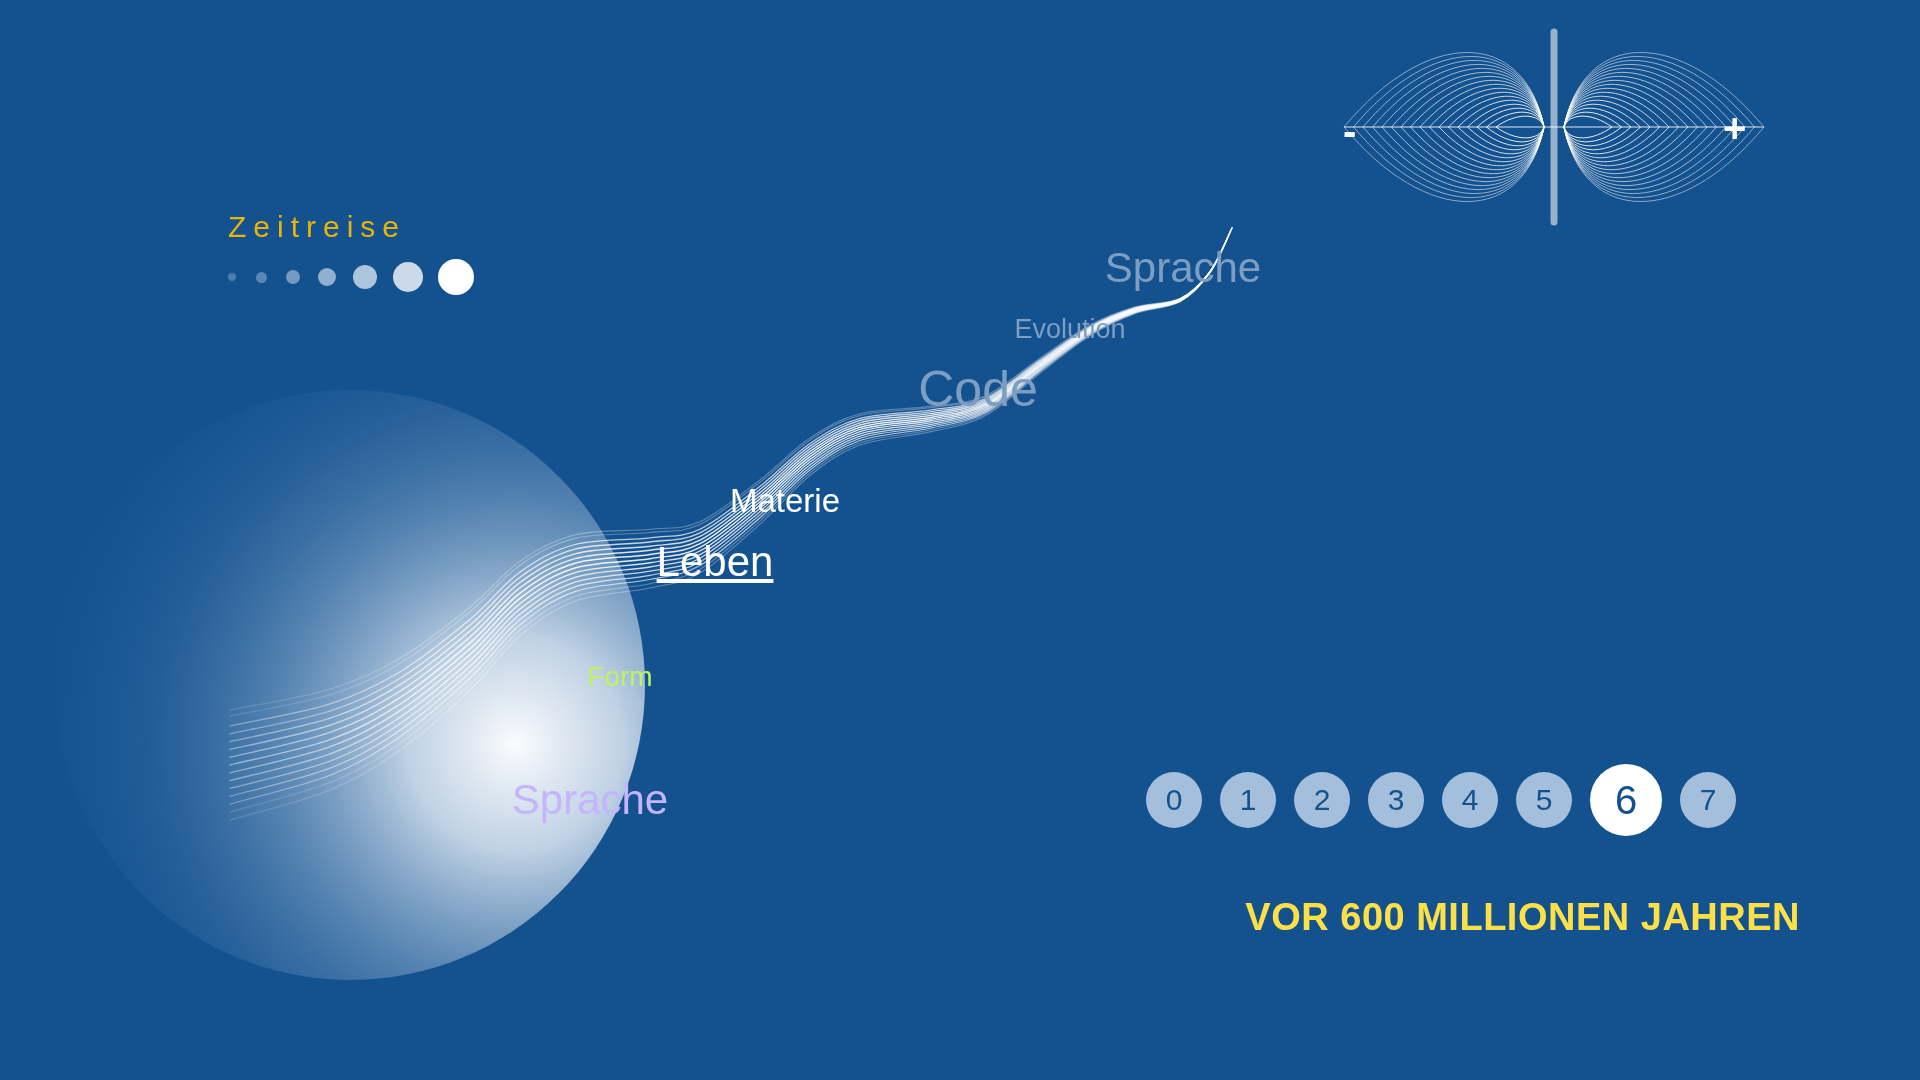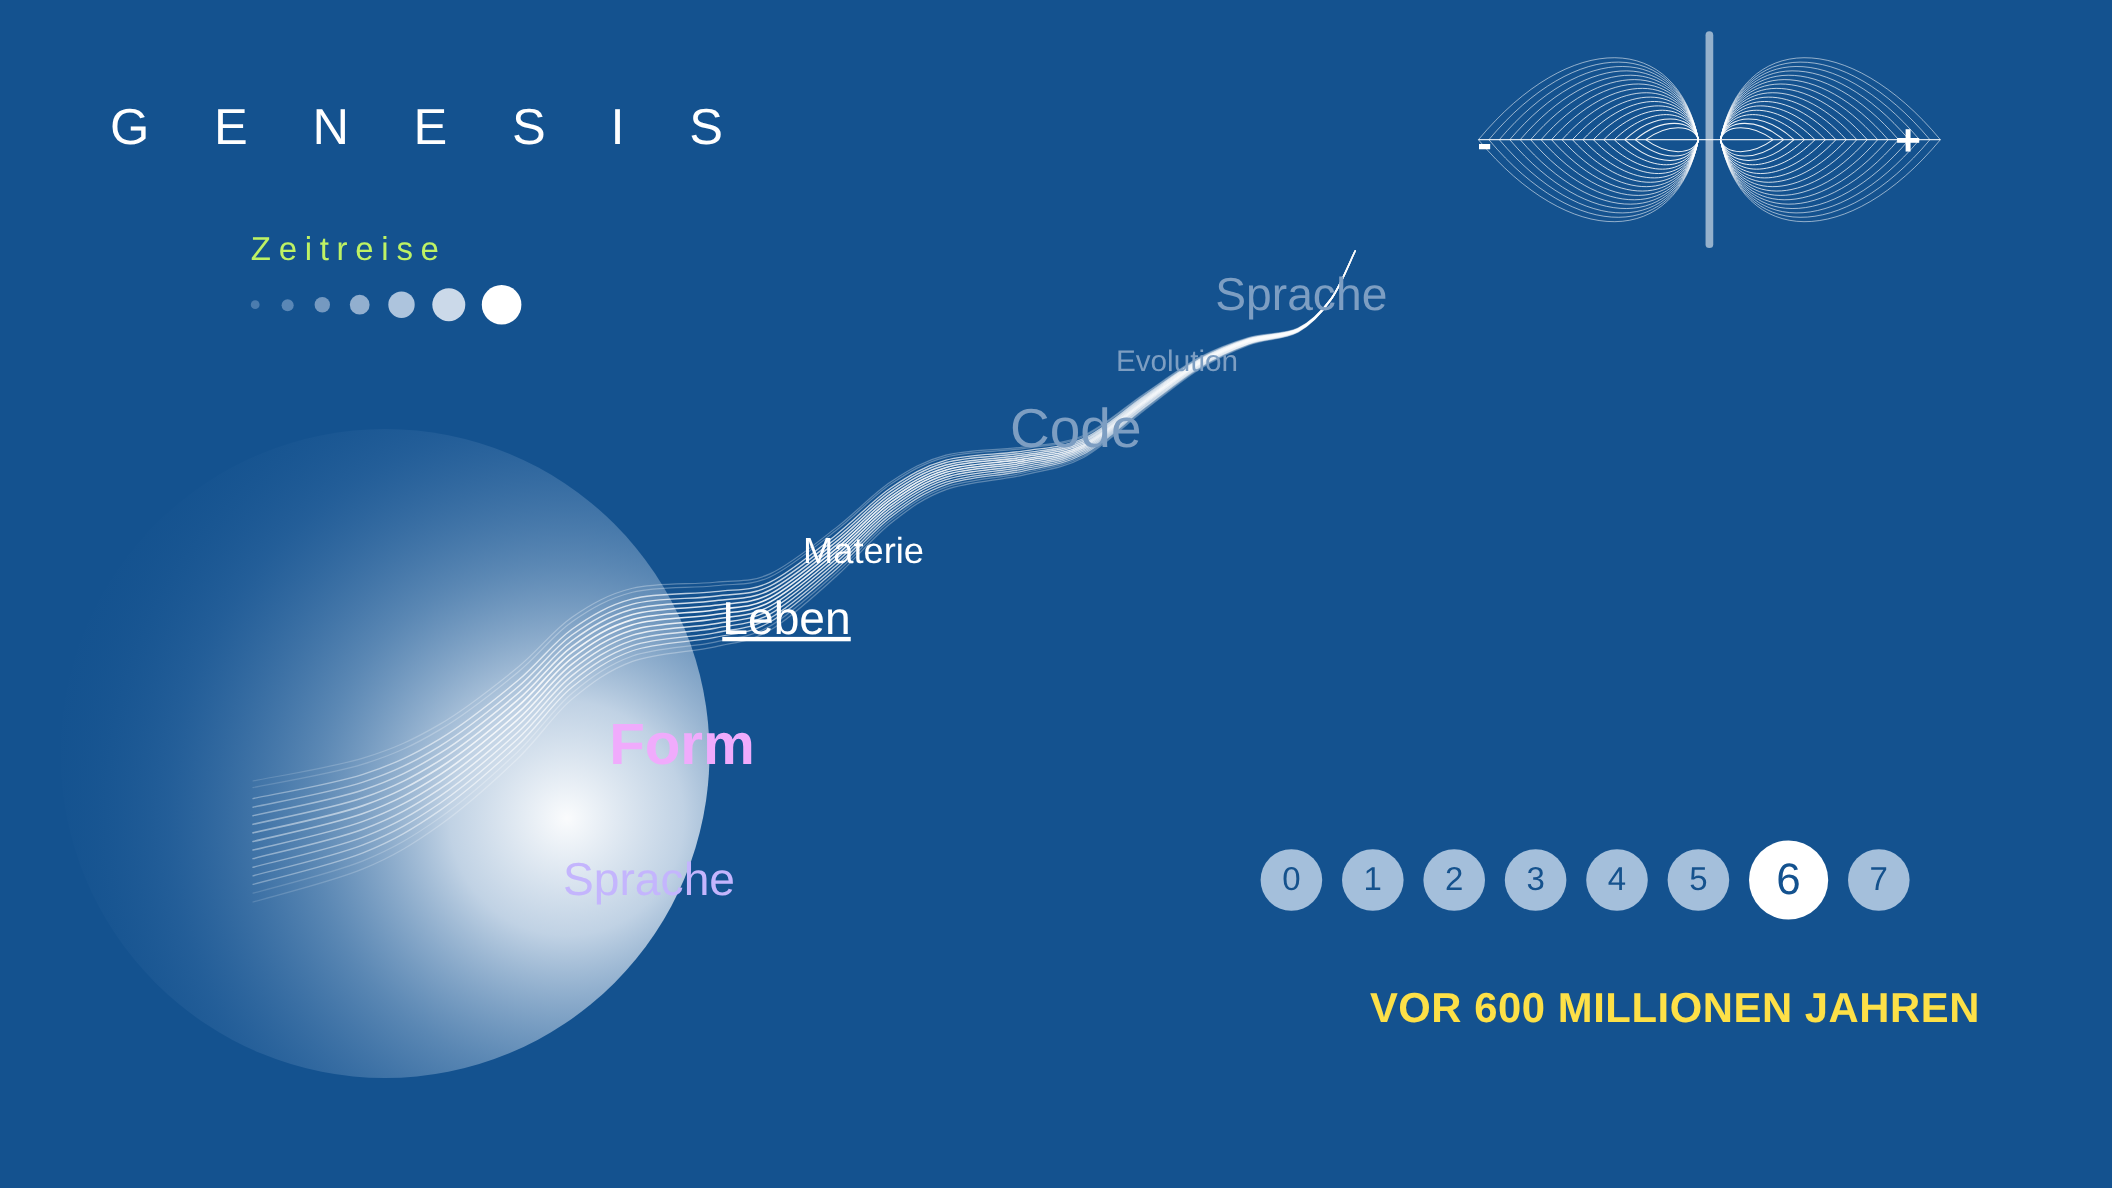--- a/index.html
+++ b/index.html
@@ -37,21 +37,21 @@
     letter-spacing: 23px;
     line-height: 1;
     white-space: nowrap;
   }
   .brand-subtitle {
     position: absolute;
     left: 228px;
     top: 212px;
     font-size: 30px;
     font-weight: 400;
-    color: #bef264;
+    color: #eab308;
     letter-spacing: 7px;
     line-height: 1;
     white-space: nowrap;
   }
 
   
   #progress-dots {
     position: absolute;
     left: 228px;
     top: 260px;
@@ -236,39 +236,38 @@
         <path d="M 1564 127 C 1583.05 219.6925, 1674.49 222.41875, 1754.5 127" fill="none" stroke="#ffffff" stroke-width="0.72" opacity="0.72"></path>
         <path d="M 1544 127 C 1524 29.08, 1428 26.19999999999999, 1344 127" fill="none" stroke="#ffffff" stroke-width="0.70" opacity="0.70"></path>
         <path d="M 1564 127 C 1584 29.08, 1680 26.19999999999999, 1764 127" fill="none" stroke="#ffffff" stroke-width="0.70" opacity="0.70"></path>
         <path d="M 1544 127 C 1524 224.92000000000002, 1428 227.8, 1344 127" fill="none" stroke="#ffffff" stroke-width="0.70" opacity="0.70"></path>
         <path d="M 1564 127 C 1584 224.92000000000002, 1680 227.8, 1764 127" fill="none" stroke="#ffffff" stroke-width="0.70" opacity="0.70"></path>
         <path d="M 1344 127 L 1764 127" stroke="#ffffff" stroke-width="1.2" opacity="0.85"></path>
         <path d="M 1554 32 L 1554 222" stroke="#ffffff" stroke-width="7" opacity="0.55" stroke-linecap="round"></path>
       </g>
   </svg>
 
-  <div class="brand-title">G E N E S I S</div>
   <div class="brand-subtitle">Zeitreise</div>
 
   <div id="progress-dots">
       <span class="dot" style="width: 8px; height: 8px; background: rgb(75, 124, 174); margin-right: 20px;"></span>
       <span class="dot" style="width: 11px; height: 11px; background: rgb(90, 135, 182); margin-right: 19px;"></span>
       <span class="dot" style="width: 14px; height: 14px; background: rgb(117, 153, 192); margin-right: 18px;"></span>
       <span class="dot" style="width: 18px; height: 18px; background: rgb(146, 175, 207); margin-right: 17px;"></span>
       <span class="dot" style="width: 24px; height: 24px; background: rgb(173, 196, 221); margin-right: 16px;"></span>
       <span class="dot" style="width: 30px; height: 30px; background: rgb(203, 217, 233); margin-right: 15px;"></span>
       <span class="dot" style="width: 36px; height: 36px; background: rgb(255, 255, 255); margin-right: 0px;"></span>
     </div>
 
   <div class="logo-sign" id="logo-minus">-</div>
   <div class="logo-sign" id="logo-plus">+</div>
 
   <div id="stage-labels">
       <div class="stage-label" style="left: 590px; top: 800px; font-size: 42px; color: #c4b5fd; transform: translate(-50%, -50%);">Sprache</div>
-      <div class="stage-label" style="left: 620px; top: 677px; font-size: 53px; color: #f0abfc; transform: translate(-50%, -50%); font-weight: 700;">Form</div>
+      <div class="stage-label" style="left: 620px; top: 677px; font-size: 28px; color: #bef264; transform: translate(-50%, -50%); font-weight: 400;">Form</div>
       <div class="stage-label" style="left: 715px; top: 562px; font-size: 42px; color: #ffffff; transform: translate(-50%, -50%); text-decoration: underline;">Leben</div>
       <div class="stage-label" style="left: 785px; top: 500px; font-size: 33px; color: #ffffff; transform: translate(-50%, -50%);">Materie</div>
       <div class="stage-label" style="left: 978px; top: 389px; font-size: 50px; color: rgb(125, 158, 194); transform: translate(-50%, -50%);">Code</div>
       <div class="stage-label" style="left: 1070px; top: 329px; font-size: 27px; color: rgb(125, 158, 194); transform: translate(-50%, -50%);">Evolution</div>
       <div class="stage-label" style="left: 1183px; top: 268px; font-size: 42px; color: rgb(125, 158, 194); transform: translate(-50%, -50%);">Sprache</div>
     </div>
 
   <div id="pagination">
       <div class="page-dot">0</div>
       <div class="page-dot">1</div>

